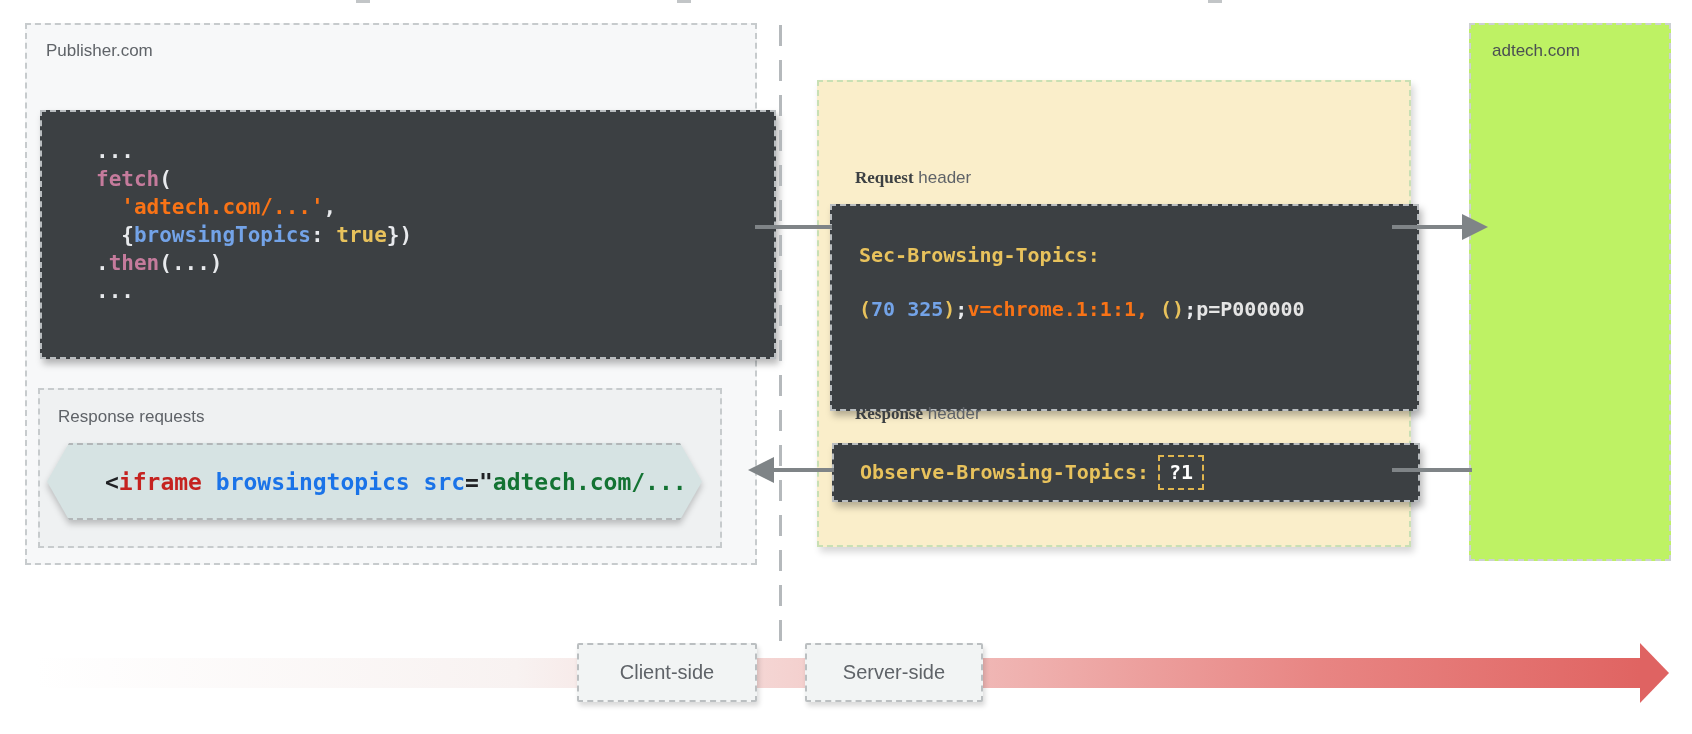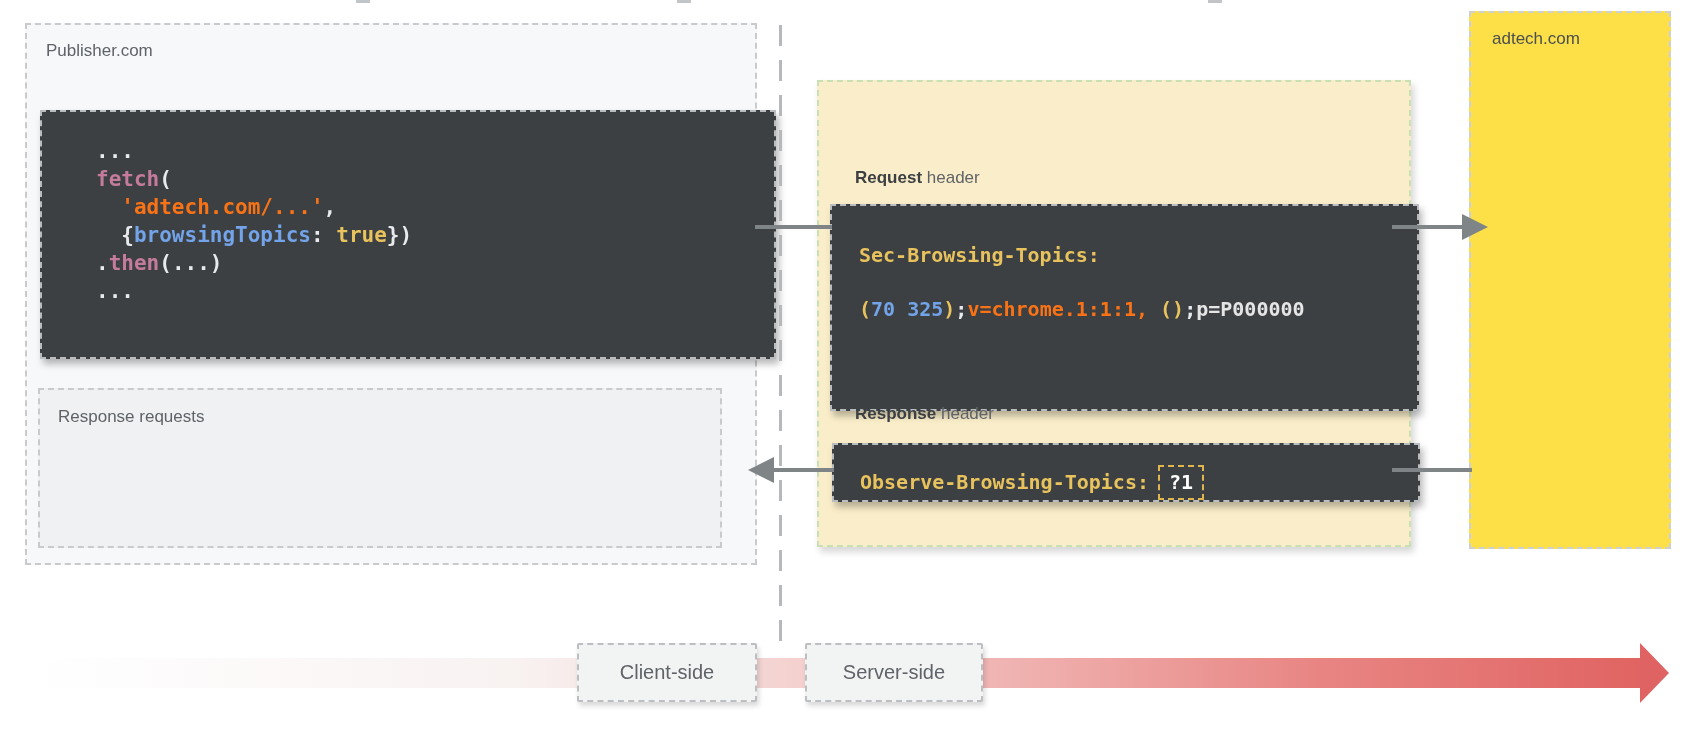--- a/index.html
+++ b/index.html
@@ -31,30 +31,30 @@
 
   
   .vsep{left:779px;top:25px;width:3px;height:622px;
     background:repeating-linear-gradient(to bottom,#b5b9bc 0 21px,transparent 21px 35px);}
 
   
   .headers-panel{left:817px;top:80px;width:590px;height:463px;background:#faeeca;border:2px dashed #c9e0b4;box-shadow:3px 5px 7px rgba(0,0,0,.16);}
   .panel-title{position:absolute;left:0;right:0;top:16px;text-align:center;font-weight:bold;font-size:17px;color:#3c4043;}
   .hdr-label{position:absolute;left:36px;font-size:17px;color:#3c4043;}
   .hdr-label .rest{font-weight:normal;color:#5f6368;}
-  .hdr-label b{font-weight:bold;}
+  .hdr-label b{font-weight:bold;font-family:Liberation Serif, serif;}
   .request-label{top:86px;}
   .response-label{top:322px;}
   .hdr-code{font-size:20px;line-height:26px;}
   .request-code{left:11px;top:122px;width:558px;height:167px;padding:36px 0 0 27px;box-sizing:content-box;}
   .request-code .code-line + .code-line{margin-top:28px;}
-  .response-code{left:13px;top:361px;width:558px;height:55px;display:flex;align-items:flex-end;padding-left:26px;box-sizing:content-box;}
+  .response-code{left:13px;top:361px;width:558px;height:55px;display:flex;align-items:center;padding-left:26px;box-sizing:content-box;}
 
   
-  .adtech-box{left:1469px;top:11px;width:198px;height:534px;background:#fde047;border:2px dashed #ccd0d2;}
+  .adtech-box{left:1469px;top:23px;width:198px;height:534px;background:#bef264;border:2px dashed #ccd0d2;}
   .adtech-label{position:absolute;left:21px;top:16px;color:#4a4f52;font-size:17px;}
 
   
   .hline{position:absolute;height:4px;background:#7f8487;}
   .head-right{position:absolute;width:0;height:0;border-top:13px solid transparent;border-bottom:13px solid transparent;border-left:26px solid #7f8487;}
   .head-left{position:absolute;width:0;height:0;border-top:13px solid transparent;border-bottom:13px solid transparent;border-right:26px solid #7f8487;}
 
   
   .timeline-bar{left:35px;top:658px;width:1605px;height:30px;
     background:linear-gradient(to right,rgba(250,250,251,0) 0%,#f8f2f1 30%,#f4d2d0 47%,#efb0ae 62%,#e88583 80%,#e06462 100%);}
@@ -88,20 +88,23 @@
   <div class="artifact" style="left:677px;width:14px;"></div>
   <div class="artifact" style="left:1208px;width:14px;"></div>
 
   <div class="abs publisher-box">
     <div class="box-label publisher-label">Publisher.com</div>
 
     <div class="code-block fetch-code"><div class="code-line"><span class="tk-w">...</span></div><div class="code-line"><span class="tk-pink">fetch</span><span class="tk-w">(</span></div><div class="code-line"><span class="tk-w">  </span><span class="tk-green">'adtech.com/...'</span><span class="tk-w">,</span></div><div class="code-line"><span class="tk-w">  {</span><span class="tk-blue">browsingTopics</span><span class="tk-w">: </span><span class="tk-yellow">true</span><span class="tk-w">})</span></div><div class="code-line"><span class="tk-w">.</span><span class="tk-pink">then</span><span class="tk-w">(...)</span></div><div class="code-line"><span class="tk-w">...</span></div></div>
 
     <div class="doc-requests">
       <div class="box-label doc-label">Response requests</div>
+      <div class="tag-wrap">
+        <div class="tag"><div class="code-line"><span class="tk-dk">&lt;</span><span class="tk-dred">iframe</span><span class="tk-dk"> </span><span class="tk-dblue">browsingtopics</span><span class="tk-dk"> </span><span class="tk-dblue">src</span><span class="tk-dk">="</span><span class="tk-dgreen">adtech.com/...</span></div></div>
+      </div>
     </div>
   </div>
 
   <div class="abs vsep"></div>
 
   <div class="abs headers-panel">
 
     <div class="hdr-label request-label"><b>Request</b><span class="rest"> header</span></div>
     <div class="code-block hdr-code request-code"><div class="code-line"><span class="tk-yellow">Sec-Browsing-Topics:</span></div><div class="code-line"><span class="tk-yellow">(</span><span class="tk-blue">70 325</span><span class="tk-yellow">)</span><span class="tk-w">;</span><span class="tk-green">v=chrome.1:1:1,</span><span class="tk-w"> </span><span class="tk-yellow">()</span><span class="tk-w">;</span><span class="tk-red">p=P000000</span></div></div>
 

